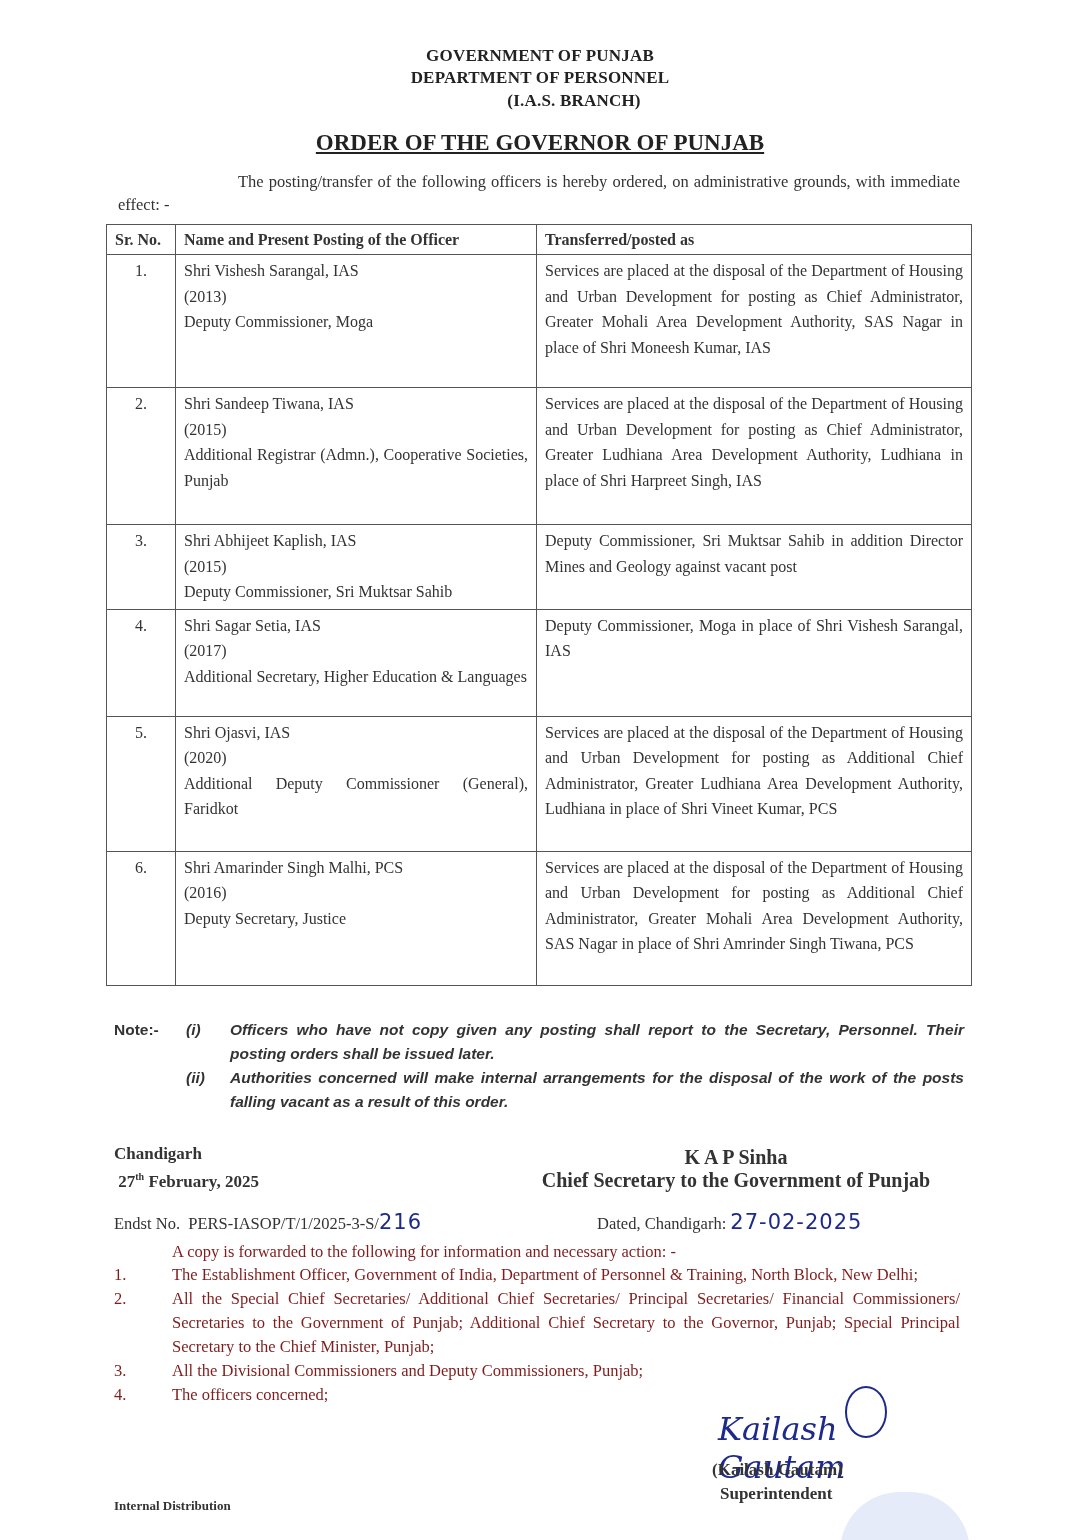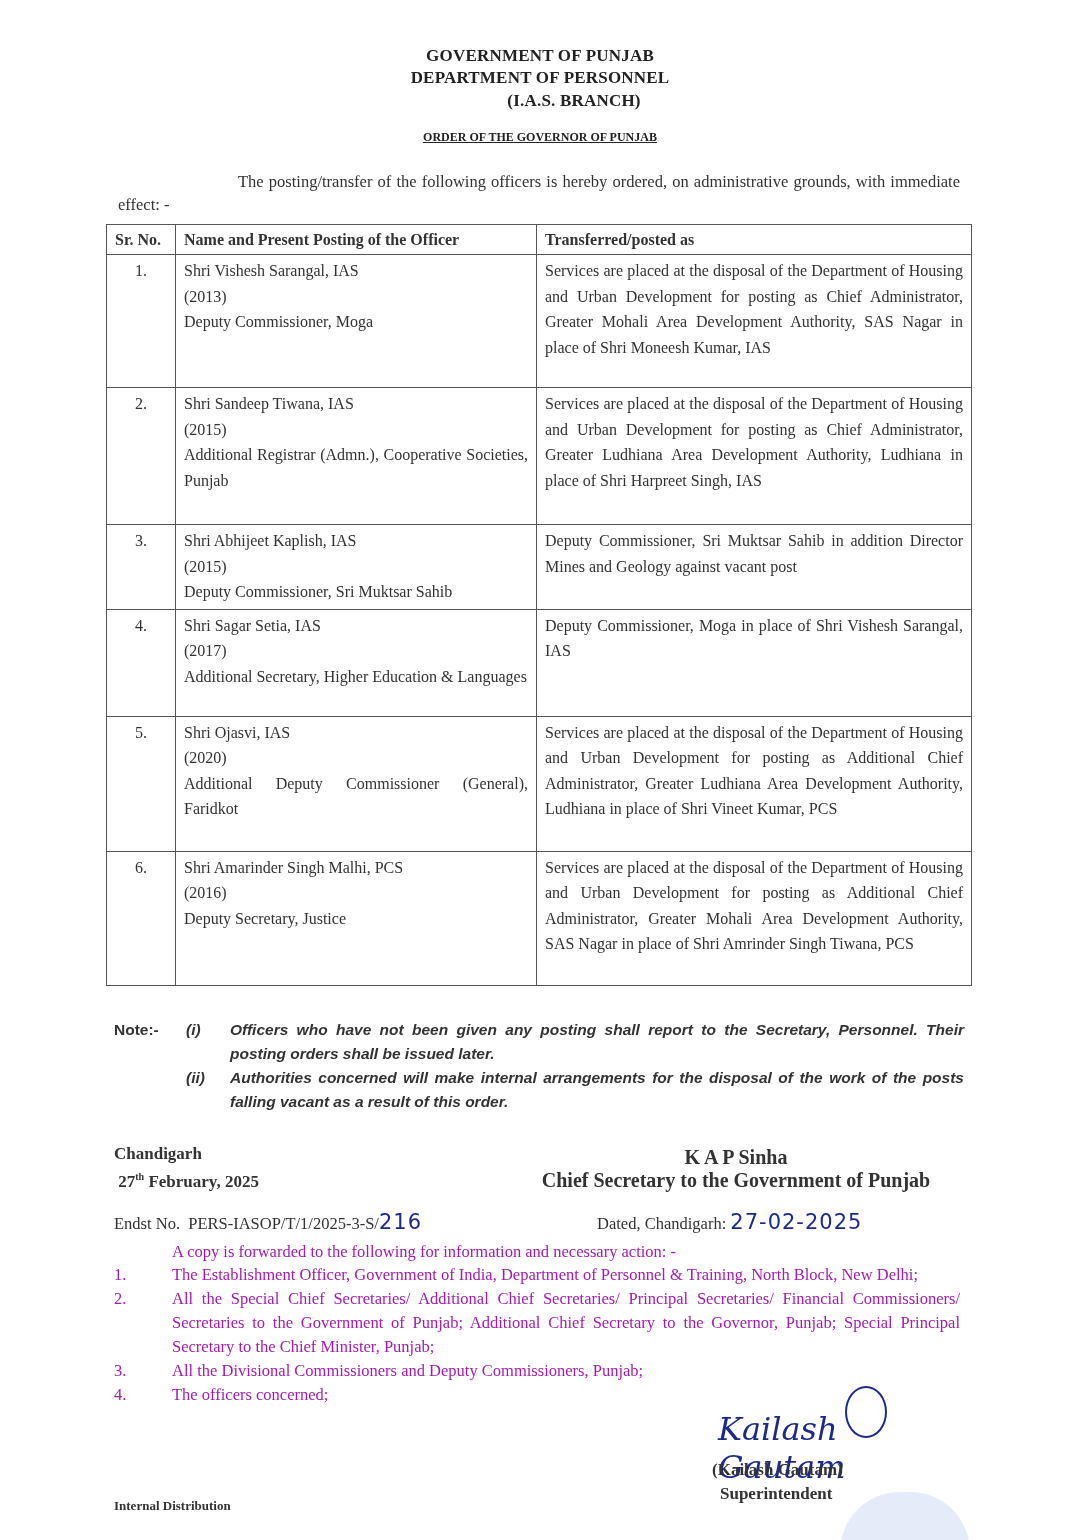--- a/index.html
+++ b/index.html
@@ -2,21 +2,21 @@
 <html><head>
 <meta charset="utf-8">
 <style>
   html, body { margin: 0; padding: 0; }
   body {
     width: 1080px; height: 1540px; background: #ffffff; position: relative; overflow: hidden;
     font-family: "Liberation Serif", "DejaVu Serif", serif; color: #2a2a2a;
   }
   .page { position: absolute; left: 0; top: 0; width: 972px; height: 1540px; }
   .hdr { position: absolute; left: 0; width: 1080px; text-align: center; font-weight: bold; font-size: 17px; letter-spacing: 0.2px; color: #222; }
-  .title { position: absolute; left: 0; width: 1080px; text-align: center; font-weight: bold; font-size: 12px; text-decoration: underline; color: #222; }
+  .title { position: absolute; left: 0; width: 1080px; text-align: center; font-weight: bold; font-size: 23px; text-decoration: underline; color: #222; }
   .intro { position: absolute; left: 118px; width: 842px; font-size: 16.5px; line-height: 23px; text-align: justify; color: #333; }
   .intro .indent { display: inline-block; width: 120px; }
 
   table.grid { position: absolute; left: 106px; top: 224px; width: 866px; border-collapse: collapse; font-size: 16px; color: #333; padding-left: 29px; }
   table.grid td, table.grid th { border: 1.5px solid #555; vertical-align: top; padding: 3px 8px 4px 8px; line-height: 25.5px; }
   table.grid th { font-weight: bold; text-align: left; line-height: 21px; padding-top: 4px; }
   .c-sr { width: 52px; text-align: center; }
   .c-name { width: 344px; }
   .c-post { text-align: justify; }
 
@@ -26,21 +26,21 @@
   .note .num { width: 44px; }
   .note .txt { flex: 1; text-align: justify; }
 
   .place { position: absolute; left: 114px; top: 1142px; font-weight: bold; font-size: 17px; line-height: 23px; color: #333; }
   .sign { position: absolute; left: 536px; top: 1146px; width: 400px; text-align: center; font-weight: bold; font-size: 20px; line-height: 23px; color: #333; }
 
   .endst { position: absolute; left: 114px; top: 1210px; font-size: 16.5px; color: #333; }
   .dated { position: absolute; left: 597px; top: 1210px; font-size: 16.5px; color: #333; }
   .ink { font-family: "DejaVu Sans", sans-serif; color: #1d2a8a; font-size: 21px; letter-spacing: 1px; }
 
-  .copy { position: absolute; left: 114px; top: 1240px; width: 846px; font-size: 16.5px; color: #a21caf; }
+  .copy { position: absolute; left: 114px; top: 1240px; width: 846px; font-size: 16.5px; color: #7f1d1d; }
   .copy .lead { padding-left: 58px; line-height: 23px; }
   .copy .item { display: flex; line-height: 24px; }
   .copy .n { width: 58px; }
   .copy .t { flex: 1; text-align: justify; }
 
   .sig-scrawl { position: absolute; left: 705px; top: 1410px; font-family: "DejaVu Serif", serif; font-style: italic; font-size: 32px; color: #1d2a8a; margin-left: 13px; }
   .sig-loop { position: absolute; left: 845px; top: 1386px; width: 38px; height: 48px; border: 2.5px solid #1d2a8a; border-radius: 50%; }
   .sig-name { position: absolute; left: 712px; top: 1460px; font-weight: bold; font-size: 17px; color: #333; }
   .sig-role { position: absolute; left: 720px; top: 1484px; font-weight: bold; font-size: 17px; color: #333; }
   .blob { position: absolute; left: 840px; top: 1492px; width: 130px; height: 60px; background: #e6ebfa; border-radius: 60px 60px 0 0; }
@@ -121,21 +121,21 @@
         </td>
         <td class="c-post">Services are placed at the disposal of the Department of Housing and Urban Development for posting as Additional Chief Administrator, Greater Mohali Area Development Authority, SAS Nagar in place of Shri Amrinder Singh Tiwana, PCS</td>
       </tr>
     </tbody>
   </table>
 
   <div class="note">
     <div class="row">
       <span class="lbl">Note:-</span>
       <span class="num">(i)</span>
-      <span class="txt">Officers who have not been given any posting shall report to the Secretary, Personnel. Their posting orders shall be issued later.</span>
+      <span class="txt">Officers who have not copy given any posting shall report to the Secretary, Personnel. Their posting orders shall be issued later.</span>
     </div>
     <div class="row">
       <span class="lbl"></span>
       <span class="num">(ii)</span>
       <span class="txt">Authorities concerned will make internal arrangements for the disposal of the work of the posts falling vacant as a result of this order.</span>
     </div>
   </div>
 
   <div class="place">
     <div>Chandigarh</div>

